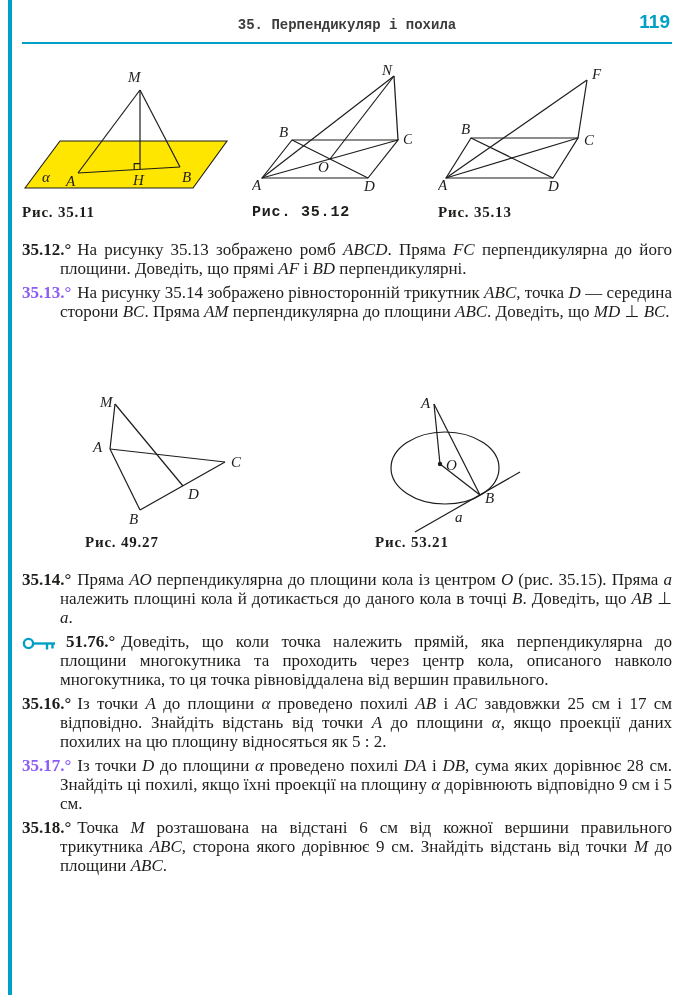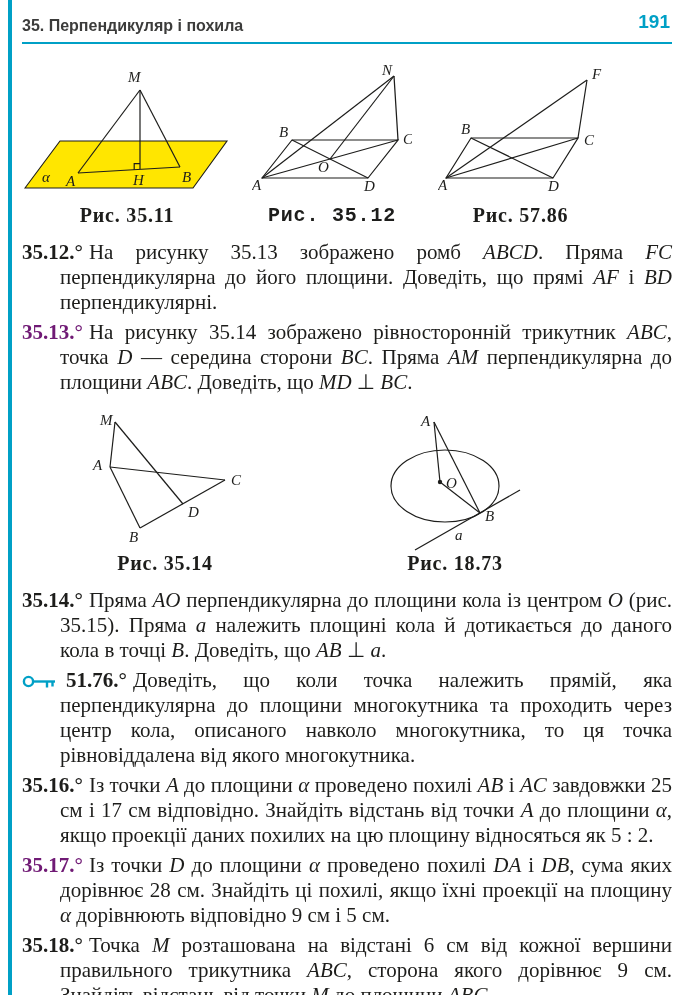--- a/index.html
+++ b/index.html
@@ -9,76 +9,76 @@
     position: relative;
     overflow: hidden;
     font-family: "Liberation Serif", serif;
     color: #1d1d1b;
   }
   .edge-bar { position: absolute; left: 8px; top: 0; width: 4px; height: 100%; background: #00a0c6; }
   .content { position: absolute; left: 22px; top: 0; width: 650px; }
 
   .page-header { position: relative; height: 44px; }
   .header-title {
-    position: absolute; left: 0; right: 0; top: 17px; 
-    font-family: Liberation Sans, sans-serif; font-weight: 700; font-size: 16px; color: #3c3c3b;
+    position: absolute; left: 0; right: 0; top: 17px; text-align: center;
+    font-family: Liberation Mono, monospace; font-weight: 700; font-size: 14px; color: #3c3c3b;
   }
   .page-number {
     position: absolute; right: 2px; top: 11px;
     font-family: "Liberation Sans", sans-serif; font-weight: 700; font-size: 19px; color: #00a0c6;
   }
   .header-rule { position: absolute; left: 0; right: 0; bottom: 0; height: 2px; background: #00a0c6; }
 
   .figures { position: relative; }
   .figures-top { height: 186px; }
   .figures-mid { height: 178px; margin-top: 4px; }
   .fig { position: absolute; }
   .fig11 { left: 0;     top: 20px; }
   .fig12 { left: 230px; top: 20px; }
   .fig13 { left: 416px; top: 22px; }
   .fig14 { left: 63px;  top: 8px; }
   .fig15 { left: 353px; top: 8px; }
   .caption {
-    position: absolute; text-align: center; font-weight: 700;
-    font-size: 20px; letter-spacing: 0.8px; color: #1d1d1b;
+    position: absolute; font-weight: 700;
+    font-size: 15px; letter-spacing: 0.8px; color: #1d1d1b;
   }
   .cap11 { left: 0;     top: 160px; width: 210px; }
   .cap12 { left: 230px; top: 160px; width: 160px; font-family: Liberation Mono, monospace; }
   .cap13 { left: 416px; top: 160px; width: 165px; }
   .cap14 { left: 63px;  top: 152px; width: 160px; }
   .cap15 { left: 353px; top: 152px; width: 160px; }
 
   .problems { margin-top: 10px; }
   .problems-1 { min-height: 138px; }
   .problem {
-    font-size: 21px; line-height: 25px; text-align: justify;
+    font-size: 17px; line-height: 19px; text-align: justify;
     padding-left: 38px; text-indent: -38px;
     margin-bottom: 5px; position: relative;
   }
   .pnum { font-weight: 700; margin-right: 6px; }
-  .pnum.accent { color: #701a75; }
+  .pnum.accent { color: #8b5cf6; }
   .mvar { font-style: italic; }
   .has-key { text-indent: 6px; }
   .key-icon { position: absolute; left: 0; top: 3px; width: 34px; height: 17px; text-indent: 0; }
 
   svg text {
     font-family: "Liberation Serif", serif;
     font-style: italic; font-size: 15px; fill: #1d1d1b;
   }
 </style>
 </head>
 <body>
 
 <div class="edge-bar"></div>
 
 <div class="content">
 
   <header class="page-header">
     <div class="header-title">35. Перпендикуляр і похила</div>
-    <div class="page-number">191</div>
+    <div class="page-number">119</div>
     <div class="header-rule"></div>
   </header>
 
   <div class="figures figures-top">
 
     <svg class="fig fig11" width="210" height="148" viewBox="0 0 210 148">
       <polygon points="3,124 38,77 205,77 171,124" stroke="#1d1d1b" stroke-width="1.1" fill="#ffe600"></polygon>
       <g stroke="#1d1d1b" stroke-width="1.2" fill="none">
         <line x1="118" y1="26" x2="56" y2="109"></line>
         <line x1="118" y1="26" x2="118" y2="105"></line>
@@ -120,21 +120,21 @@
       </g>
       <text x="154" y="13">F</text>
       <text x="23" y="68">B</text>
       <text x="146" y="79">C</text>
       <text x="0" y="124">A</text>
       <text x="110" y="125">D</text>
     </svg>
 
     <div class="caption cap11">Рис. 35.11</div>
     <div class="caption cap12">Рис. 35.12</div>
-    <div class="caption cap13">Рис. 57.86</div>
+    <div class="caption cap13">Рис. 35.13</div>
   </div>
 
   <section class="problems problems-1">
     <div class="problem"><span class="problem-body"><span class="pnum">35.12.°</span><span>На рисунку 35.13 зображено ромб </span><span class="mvar">ABCD</span><span>. Пряма </span><span class="mvar">FC</span><span> перпендикулярна до його площини. Доведіть, що прямі </span><span class="mvar">AF</span><span> і </span><span class="mvar">BD</span><span> перпендикулярні.</span></span></div>
     <div class="problem"><span class="problem-body"><span class="pnum accent">35.13.°</span><span>На рисунку 35.14 зображено рівносторонній трикутник </span><span class="mvar">ABC</span><span>, точка </span><span class="mvar">D</span><span> — середина сторони </span><span class="mvar">BC</span><span>. Пряма </span><span class="mvar">AM</span><span> перпендикулярна до площини </span><span class="mvar">ABC</span><span>. Доведіть, що </span><span class="mvar">MD</span><span> ⊥ </span><span class="mvar">BC</span><span>.</span></span></div>
   </section>
 
   <div class="figures figures-mid">
 
     <svg class="fig fig14" width="160" height="150" viewBox="0 0 160 150">
@@ -160,35 +160,35 @@
         <line x1="65" y1="74" x2="105" y2="105"></line>
         <line x1="40" y1="142" x2="145" y2="82"></line>
       </g>
       <circle cx="65" cy="74" r="2.2" fill="#1d1d1b"></circle>
       <text x="46" y="18">A</text>
       <text x="71" y="80">O</text>
       <text x="110" y="113">B</text>
       <text x="80" y="132">a</text>
     </svg>
 
-    <div class="caption cap14">Рис. 35.14</div>
-    <div class="caption cap15">Рис. 18.73</div>
+    <div class="caption cap14">Рис. 49.27</div>
+    <div class="caption cap15">Рис. 53.21</div>
   </div>
 
   <section class="problems problems-2">
     <div class="problem"><span class="problem-body"><span class="pnum">35.14.°</span><span>Пряма </span><span class="mvar">AO</span><span> перпендикулярна до площини кола із центром </span><span class="mvar">O</span><span> (рис. 35.15). Пряма </span><span class="mvar">a</span><span> належить площині кола й дотикається до даного кола в точці </span><span class="mvar">B</span><span>. Доведіть, що </span><span class="mvar">AB</span><span> ⊥ </span><span class="mvar">a</span><span>.</span></span></div>
     <div class="problem has-key">
       <span class="key-icon">
         <svg width="34" height="17" viewBox="0 0 34 17">
           <circle cx="6.5" cy="8.5" r="4.6" fill="none" stroke="#00a0c6" stroke-width="2.4"></circle>
           <line x1="11" y1="8.5" x2="33" y2="8.5" stroke="#00a0c6" stroke-width="2.4"></line>
           <line x1="25" y1="8.5" x2="25" y2="14.5" stroke="#00a0c6" stroke-width="2.4"></line>
           <line x1="30.5" y1="8.5" x2="30.5" y2="13.5" stroke="#00a0c6" stroke-width="2.4"></line>
         </svg>
       </span>
-      <span class="problem-body"><span class="pnum">51.76.°</span><span>Доведіть, що коли точка належить прямій, яка перпендикулярна до площини многокутника та проходить через центр кола, описаного навколо многокутника, то ця точка рівновіддалена від якого многокутника.</span></span>
+      <span class="problem-body"><span class="pnum">51.76.°</span><span>Доведіть, що коли точка належить прямій, яка перпендикулярна до площини многокутника та проходить через центр кола, описаного навколо многокутника, то ця точка рівновіддалена від вершин правильного.</span></span>
     </div>
     <div class="problem"><span class="problem-body"><span class="pnum">35.16.°</span><span>Із точки </span><span class="mvar">A</span><span> до площини </span><span class="mvar">α</span><span> проведено похилі </span><span class="mvar">AB</span><span> і </span><span class="mvar">AC</span><span> завдовжки 25 см і 17 см відповідно. Знайдіть відстань від точки </span><span class="mvar">A</span><span> до площини </span><span class="mvar">α</span><span>, якщо проекції даних похилих на цю площину відносяться як 5 : 2.</span></span></div>
     <div class="problem"><span class="problem-body"><span class="pnum accent">35.17.°</span><span>Із точки </span><span class="mvar">D</span><span> до площини </span><span class="mvar">α</span><span> проведено похилі </span><span class="mvar">DA</span><span> і </span><span class="mvar">DB</span><span>, сума яких дорівнює 28 см. Знайдіть ці похилі, якщо їхні проекції на площину </span><span class="mvar">α</span><span> дорівнюють відповідно 9 см і 5 см.</span></span></div>
     <div class="problem"><span class="problem-body"><span class="pnum">35.18.°</span><span>Точка </span><span class="mvar">M</span><span> розташована на відстані 6 см від кожної вершини правильного трикутника </span><span class="mvar">ABC</span><span>, сторона якого дорівнює 9 см. Знайдіть відстань від точки </span><span class="mvar">M</span><span> до площини </span><span class="mvar">ABC</span><span>.</span></span></div>
   </section>
 
 </div>
 
 </body></html>

